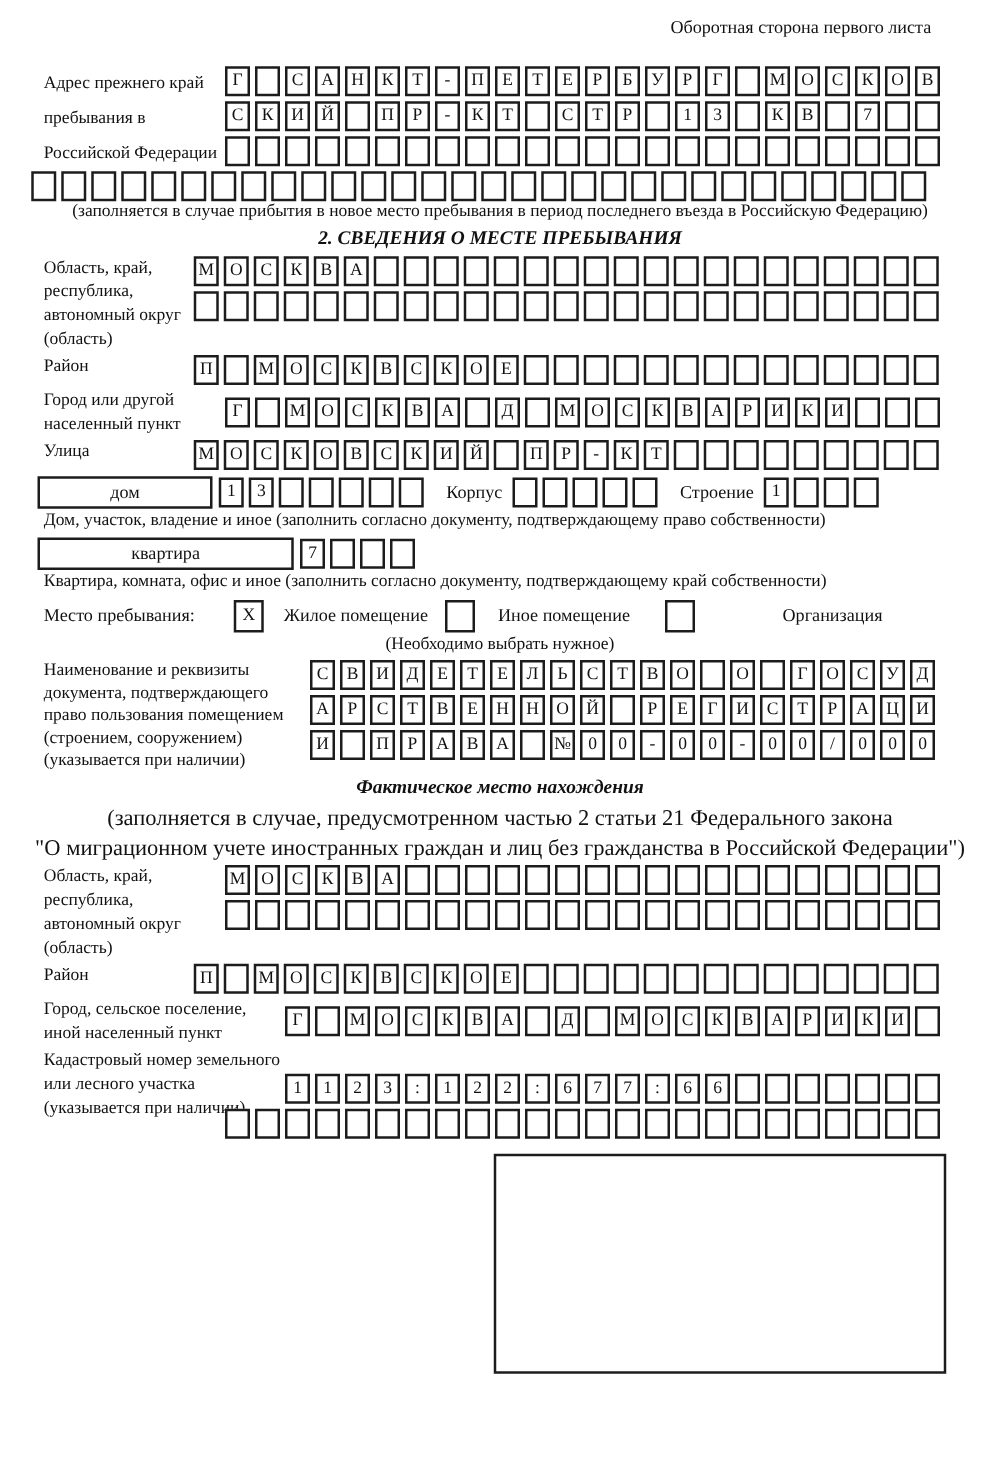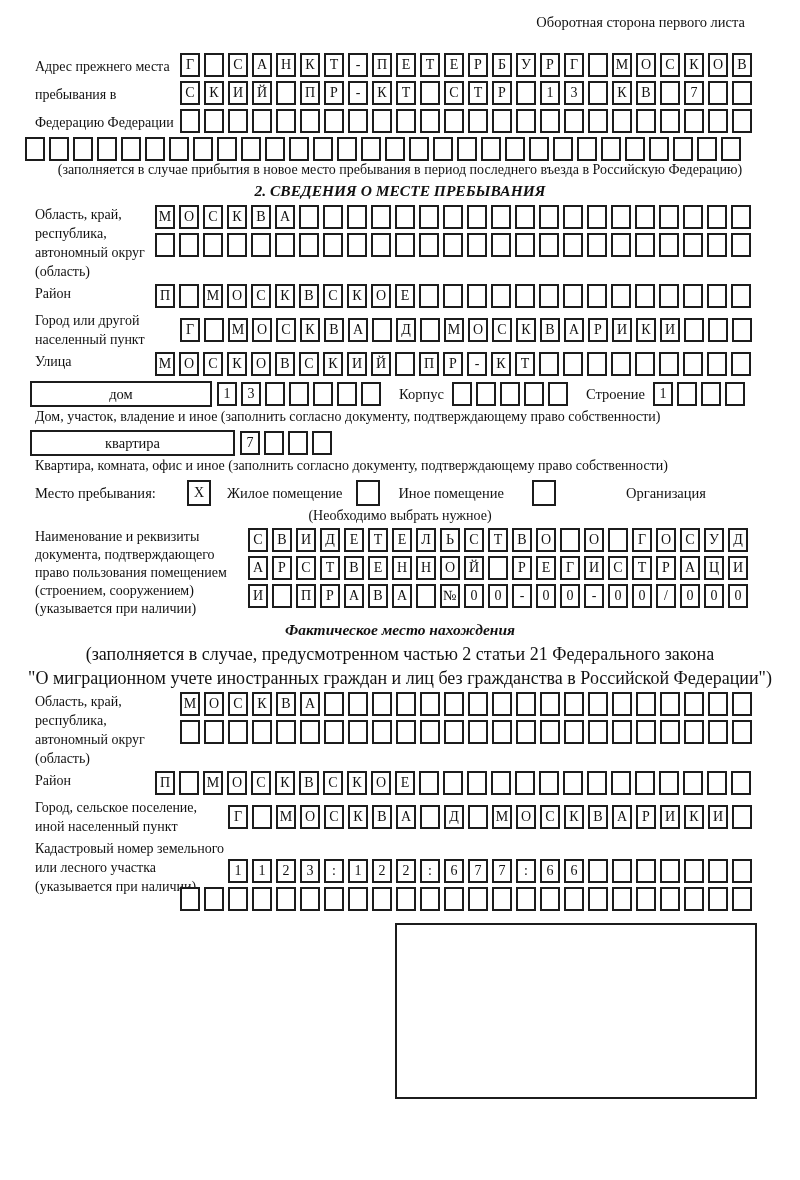--- a/index.html
+++ b/index.html
@@ -31,21 +31,21 @@
   .cap.center{text-align:center;}
   .cap.left{padding-left:10px;}
   .cap.big{font-size:18px;margin:0 0 3px 0;}
 
   .hdr{font-weight:bold;font-size:15.5px;text-align:center;margin:3px 0 5px 0;font-style:italic;}
 
   .domrow{display:flex;align-items:center;margin:5px 0 2px 5px;}
   .widebox{flex:none;display:flex;align-items:center;justify-content:center;
            border:2px solid #1c1c1c;height:26px;box-sizing:border-box;
            font-size:14.5px;margin-right:5px;background:#fff;}
-  .widebox.dom{width:182px;}
+  .widebox.dom{width:140px;}
   .widebox.kvartira{width:205px;}
   .inl{flex:none;font-size:14.5px;margin:0 8px 0 14px;}
 
   .mestorow{display:flex;align-items:center;padding-left:10px;margin:6px 0 2px 0;font-size:14.5px;}
   .mestorow .mlabel{width:152px;flex:none;}
   .gap12{margin-left:12px;} .gap14{margin-left:14px;} .gap28{margin-left:28px;} .gap42{margin-left:66px;}
 
   .kadrows{margin-top:20px;}
   .kad2{margin-left:-48px;}
 
@@ -53,21 +53,21 @@
   .stampcap{width:400px;margin:5px 0 0 350px;text-align:center;font-size:13px;line-height:1.45;}
 </style>
 </head>
 <body>
 
 <div class="page">
 
   <div class="corner">Оборотная сторона первого листа</div>
 
   <div class="blockA">
-    <div class="lbl w155">Адрес прежнего места пребывания в Федерацию Федерации</div>
+    <div class="lbl w155">Адрес прежнего край пребывания в Российской Федерации</div>
     <div class="cellrows">
       <div class="cells">
           <span class="cell">Г</span>
           <span class="cell"></span>
           <span class="cell">С</span>
           <span class="cell">А</span>
           <span class="cell">Н</span>
           <span class="cell">К</span>
           <span class="cell">Т</span>
           <span class="cell">-</span>
@@ -361,21 +361,21 @@
 
   <div class="domrow">
     <div class="widebox kvartira">квартира</div>
     <div class="cells">
         <span class="cell">7</span>
         <span class="cell"></span>
         <span class="cell"></span>
         <span class="cell"></span>
       </div>
   </div>
-  <div class="cap left">Квартира, комната, офис и иное (заполнить согласно документу, подтверждающему право собственности)</div>
+  <div class="cap left">Квартира, комната, офис и иное (заполнить согласно документу, подтверждающему край собственности)</div>
 
   <div class="mestorow">
     <span class="mlabel">Место пребывания:</span>
     <div class="cells lg">
         <span class="cell">X</span>
       </div>
     <span class="gap12">Жилое помещение</span>
     <div class="cells lg gap14">
         <span class="cell"></span>
       </div>

